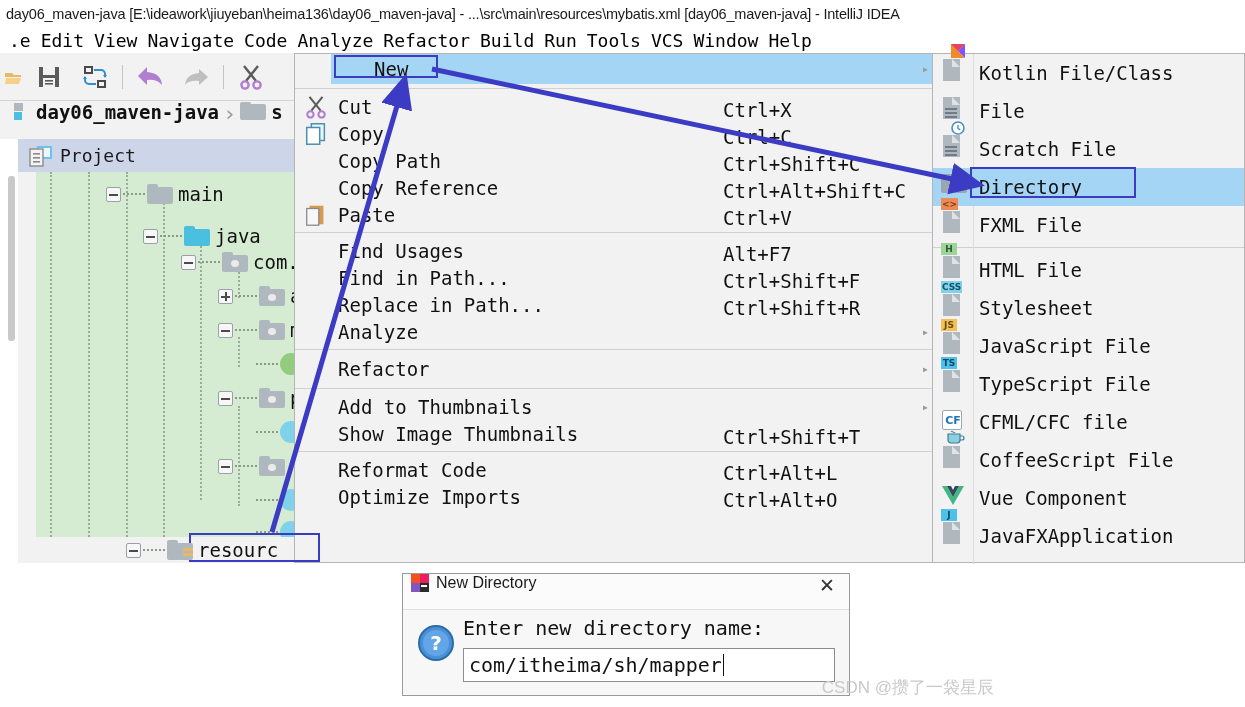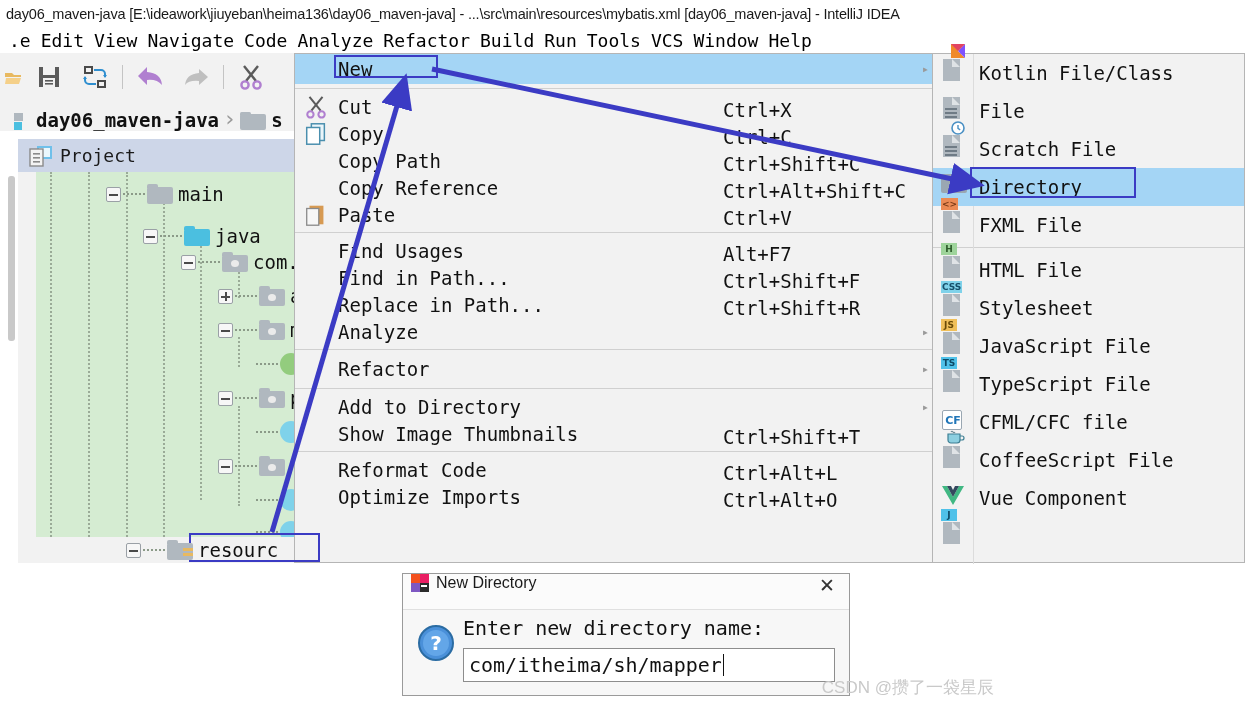--- a/index.html
+++ b/index.html
@@ -34,22 +34,22 @@
   .toolbar {
     position: absolute; left: 0; top: 53px; width: 300px; height: 48px;
     background: #f2f2f2; border-bottom: 1px solid #d4d4d4;
     display: flex; align-items: center; gap: 0px;
   }
   .tb-btn { width: 46px; height: 40px; display: flex; align-items: center; justify-content: center; }
   .tb-sep { width: 1px; height: 24px; background: #c4c4c4; margin: 0 4px; }
 
   
   .breadcrumb {
-    position: absolute; left: 0; top: 93px; width: 300px; height: 38px;
-    background: #f2f2f2; display: flex; align-items: flex-end;
+    position: absolute; left: 0; top: 101px; width: 300px; height: 38px;
+    background: #f2f2f2; display: flex; align-items: flex-start;
     font-size: 19px; font-weight: bold; color: #111; white-space: nowrap;
     overflow: hidden;
   }
   .bc-ico { width: 20px; height: 20px; margin: 0 4px 0 12px; position: relative; flex: none; }
   .bc-sep { color: #9b9b9b; font-weight: normal; margin: 0 4px; font-size: 22px; }
 
   
   .pw-header {
     position: absolute; left: 18px; top: 139px; width: 282px; height: 33px;
     background: #cdd6e8; display: flex; align-items: center;
@@ -90,21 +90,21 @@
     position: absolute; left: 294px; top: 53px; width: 646px; height: 510px;
     background: #f2f2f2; border: 1px solid #b5b5b5;
     font-size: 19px; color: #111;
   }
   .ctx-item { position: relative; height: 27px; display: flex; align-items: center; }
   .ctx-item .ico { position: absolute; left: 8px; top: 50%; transform: translateY(-50%); width: 26px; height: 26px; }
   .ctx-item .lbl { position: absolute; left: 43px; white-space: nowrap; }
   .ctx-item .acc { position: absolute; left: 428px; white-space: nowrap; margin-top: 6px; }
   .ctx-item .arw { position: absolute; right: 10px; color: #9a9a9a; font-size: 12px; }
   .ctx-sep { height: 1px; background: #d0d0d0; margin: 4px 0; }
-  .ctx-highlight { background: #a4d5f5; }
+  .ctx-highlight { background: #a4d5f5; margin-left: 36px; }
 
   
   .sub-menu {
     position: absolute; left: 932px; top: 53px; width: 313px; height: 510px;
     background: #f2f2f2; border: 1px solid #b5b5b5;
     font-size: 19px; color: #111;
   }
   .sub-item { position: relative; height: 38px; display: flex; align-items: center; }
   .sub-item .ico { position: absolute; left: 6px; top: 50%; transform: translateY(-50%); width: 30px; height: 30px; }
   .sub-item .lbl { position: absolute; left: 46px; white-space: nowrap; }
@@ -448,21 +448,21 @@
     <div class="ctx-sep"></div>
 
     <div class="ctx-item" style="height:30px;">
       <span class="lbl">Refactor</span>
       <span class="arw">▸</span>
     </div>
 
     <div class="ctx-sep"></div>
 
     <div class="ctx-item">
-      <span class="lbl">Add to Directory</span>
+      <span class="lbl">Add to Thumbnails</span>
       <span class="arw">▸</span>
     </div>
     <div class="ctx-item">
       <span class="lbl">Show Image Thumbnails</span>
       <span class="acc">Ctrl+Shift+T</span>
     </div>
 
     <div class="ctx-sep"></div>
 
     <div class="ctx-item">
@@ -599,20 +599,21 @@
       </span>
       <span class="lbl">Vue Component</span>
     </div>
 
     <div class="sub-item">
       <span class="ico">
         <span class="fico"><span class="page"></span><span class="fold"></span>
           <span class="badge" style="background:#4fc1e9;color:#0d4a66;">J</span>
         </span>
       </span>
+      <span class="lbl">JavaFXApplication</span>
     </div>
   </div>
 
   <div class="dialog">
     <div class="dlg-title">
       <span style="display:inline-flex;margin-right:7px;">
         <svg width="18" height="18" viewBox="0 0 18 18">
             <rect x="0" y="0" width="18" height="18" fill="#2b2b2b"></rect>
             <rect x="0" y="0" width="9" height="9" fill="#f4511e"></rect>
             <rect x="9" y="0" width="9" height="9" fill="#e91e63"></rect>

